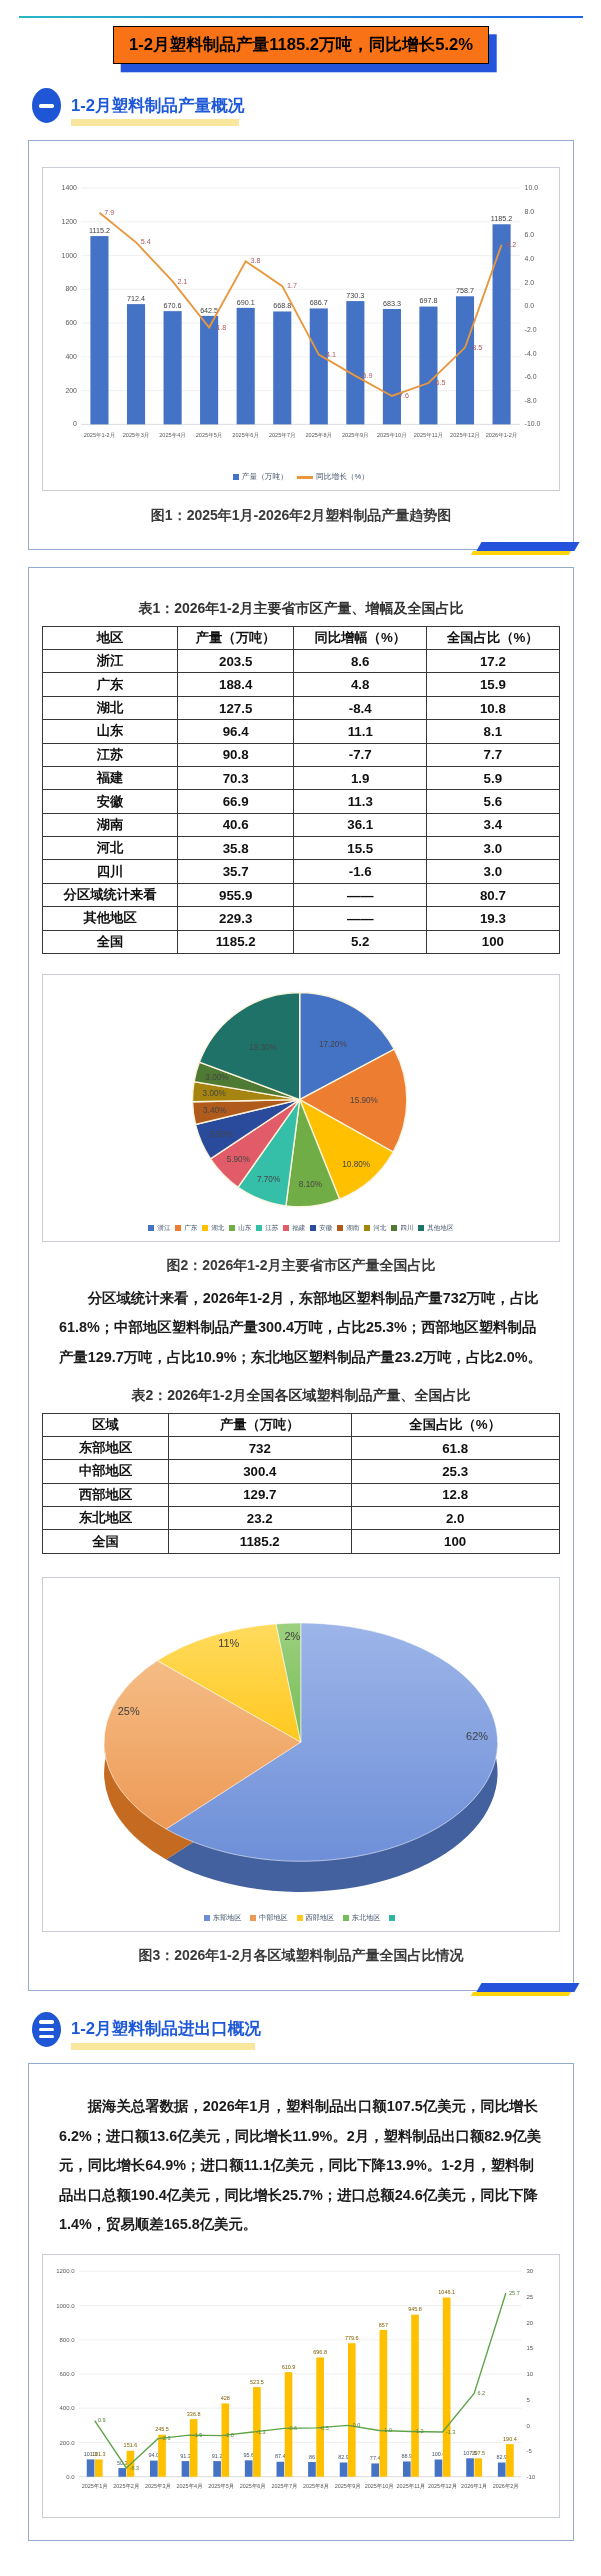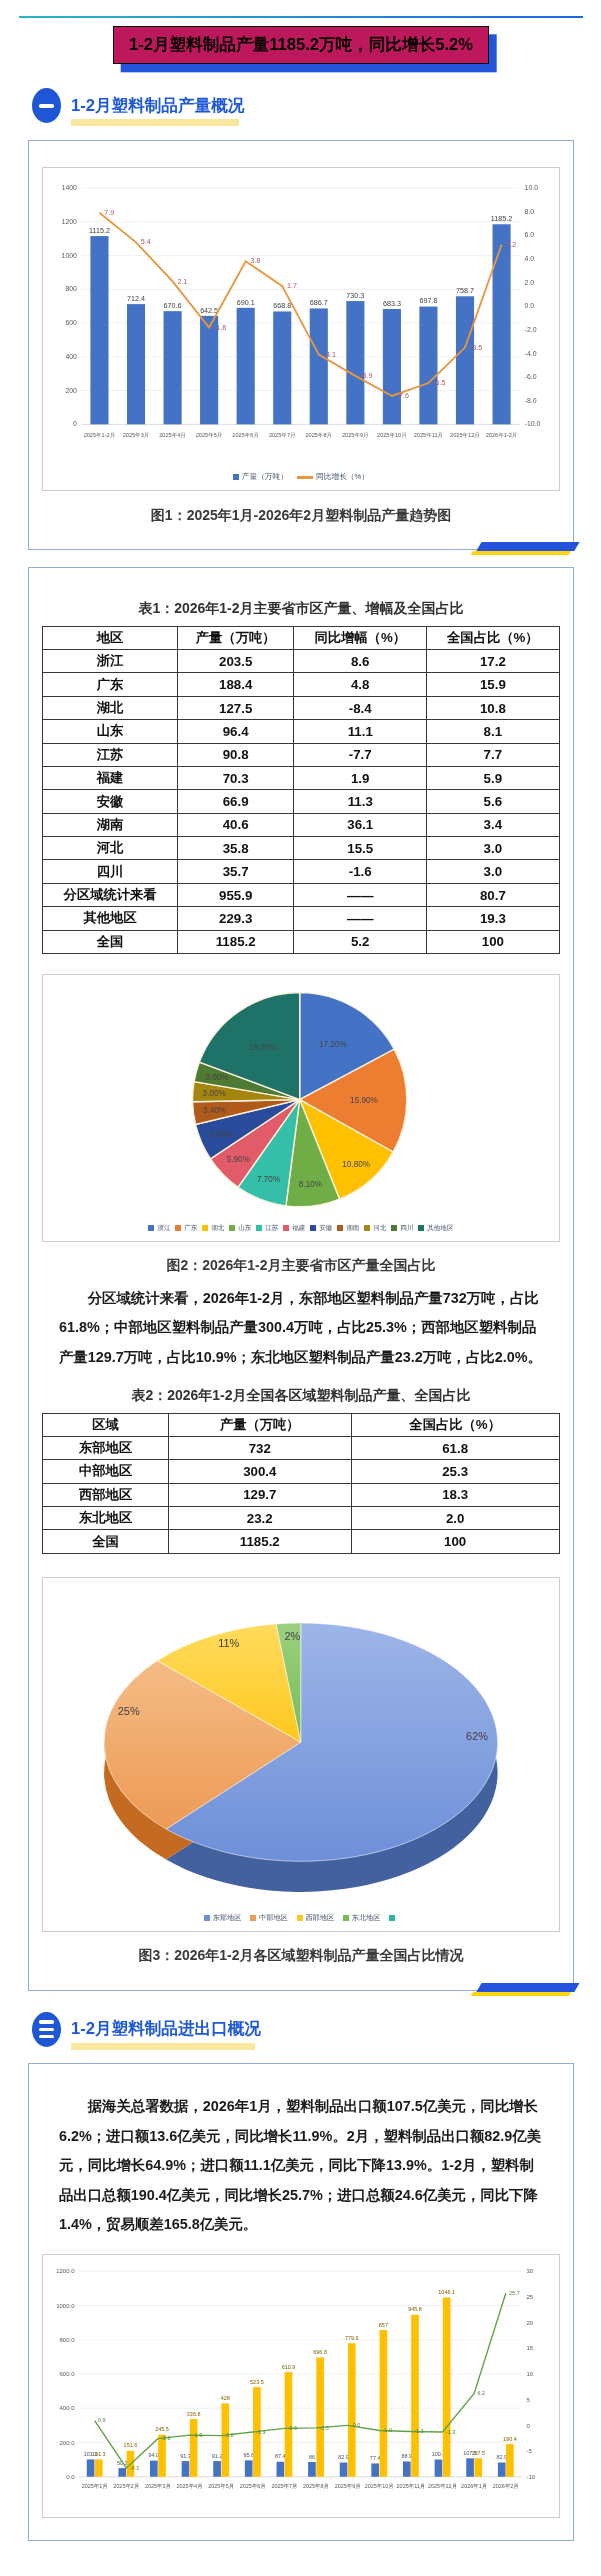--- a/index.html
+++ b/index.html
@@ -9,21 +9,21 @@
   .masthead{position:relative;height:53px;margin:3.3px 19px 0;}
   .stripes{position:absolute;top:5.5px;display:flex;flex-direction:column;gap:5.5px;width:166px;}
   .stripes span{height:2.8px;background:#D9E5F2;border-radius:1.1px;}
   .stripes.left{left:0}
   .stripes.right{right:0}
   .masthead-title{position:absolute;left:50%;top:12px;transform:translateX(-50%);
     font-size:19px;font-weight:bold;font-style:italic;letter-spacing:1.7px;white-space:nowrap;
     color:#4a63d8;background:linear-gradient(90deg,#2f72e2,#8a5cf0);
     -webkit-background-clip:text;background-clip:text;-webkit-text-fill-color:transparent;}
   .headline-wrap{display:flex;justify-content:center;margin:7.7px 0 24px;}
-  .headline-box{background:#be185d;border:1.7px solid #000;box-shadow:7.7px 8.3px 0 #2453DC;
+  .headline-box{background:#f97316;border:1.7px solid #000;box-shadow:7.7px 8.3px 0 #2453DC;
     padding:7.2px 15.5px;font-size:16.6px;font-weight:bold;color:#000;white-space:nowrap;}
   .section-head{display:flex;align-items:center;gap:10px;margin:21px 0 3.3px 32px;}
   .section-icon{width:29px;height:35px;background:#1E56D6;border-radius:50%;display:flex;
     flex-direction:column;align-items:center;justify-content:center;gap:3.9px;flex:none;}
   .section-icon i{display:block;width:14.4px;height:3.3px;background:#fff;border-radius:1.7px;}
   .section-title{position:relative;font-size:16.6px;font-weight:bold;color:#1D58D9;white-space:nowrap;}
   .section-title::after{content:"";position:absolute;left:0;bottom:-9.4px;height:7.2px;width:97%;background:#F8E79C;}
   .card{position:relative;border:0.6px solid #94ACCF;margin:16.6px 28px 0;padding:19px 13.3px 19px;}
   .para{font-size:14.4px;font-weight:600;line-height:2.05;color:#1b1b1b;text-indent:2em;margin:8.8px 16.6px 14.4px;}
   .tbl-title{font-size:14px;font-weight:bold;text-align:center;color:#333;margin:13.3px 0 7.7px;}
@@ -340,21 +340,21 @@
             <td>61.8</td>
           </tr>
           <tr>
             <td>中部地区</td>
             <td>300.4</td>
             <td>25.3</td>
           </tr>
           <tr>
             <td>西部地区</td>
             <td>129.7</td>
-            <td>18.3</td>
+            <td>12.8</td>
           </tr>
           <tr>
             <td>东北地区</td>
             <td>23.2</td>
             <td>2.0</td>
           </tr>
           <tr>
             <td>全国</td>
             <td>1185.2</td>
             <td>100</td>

